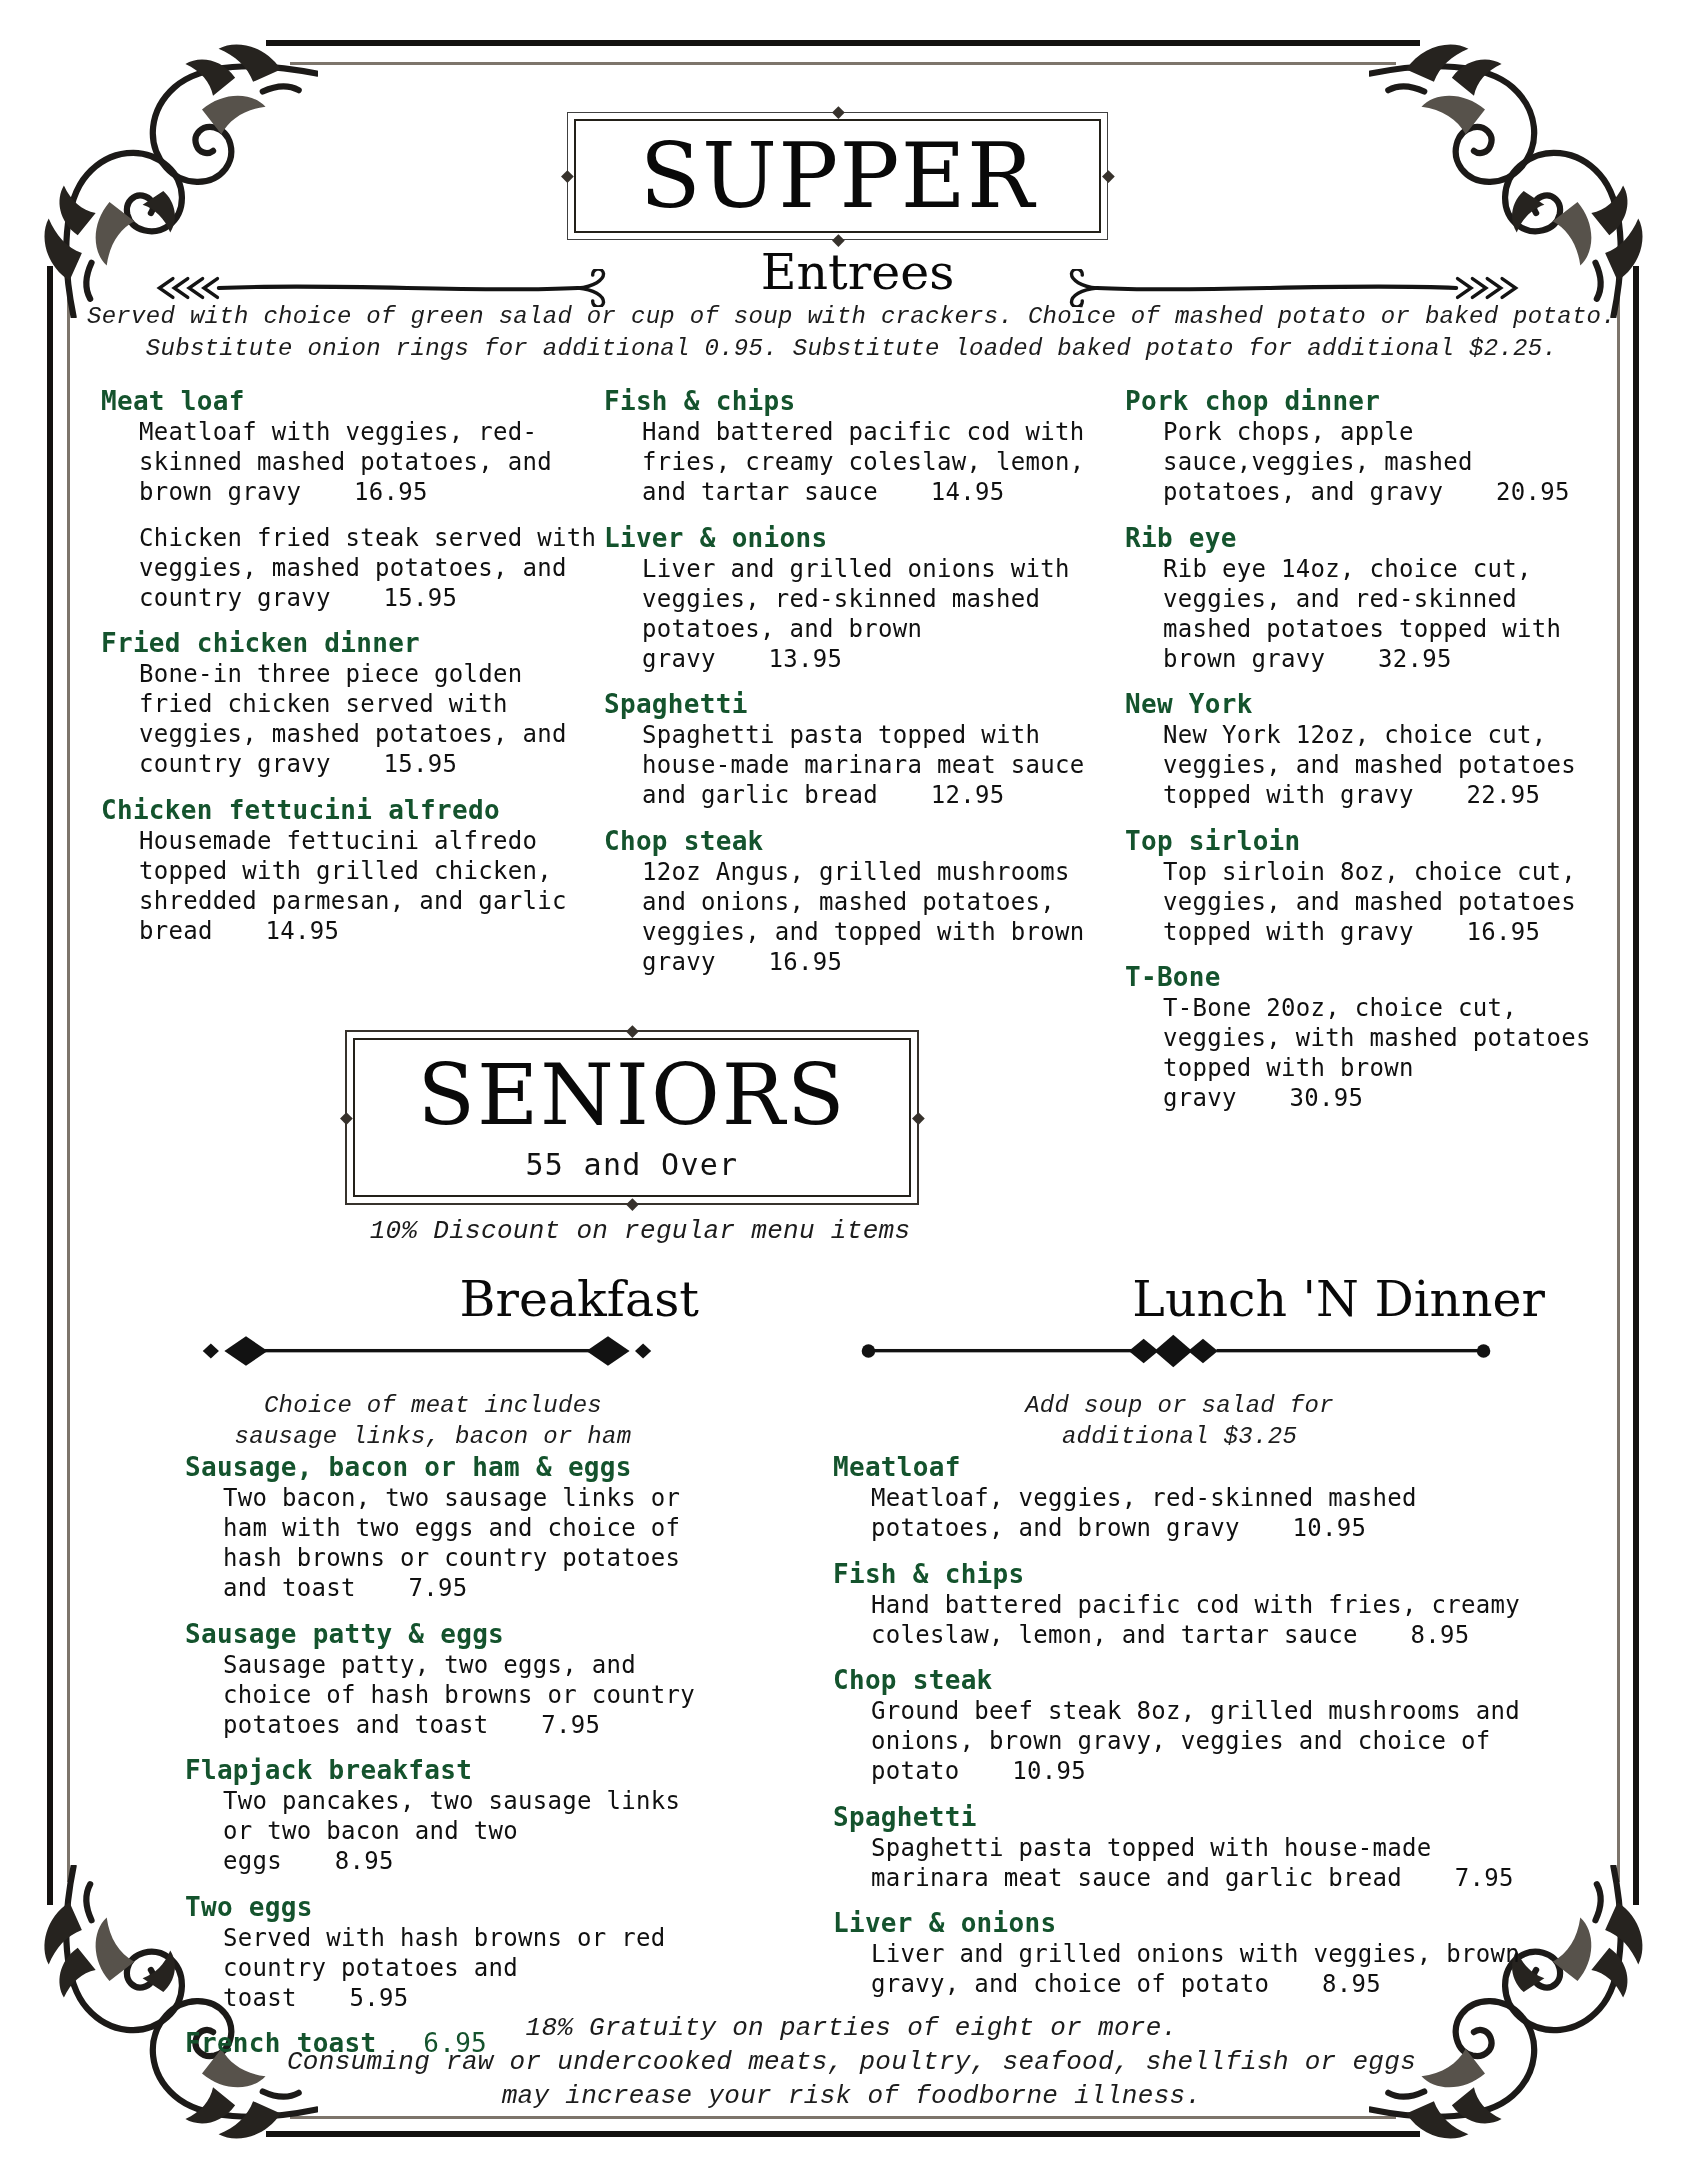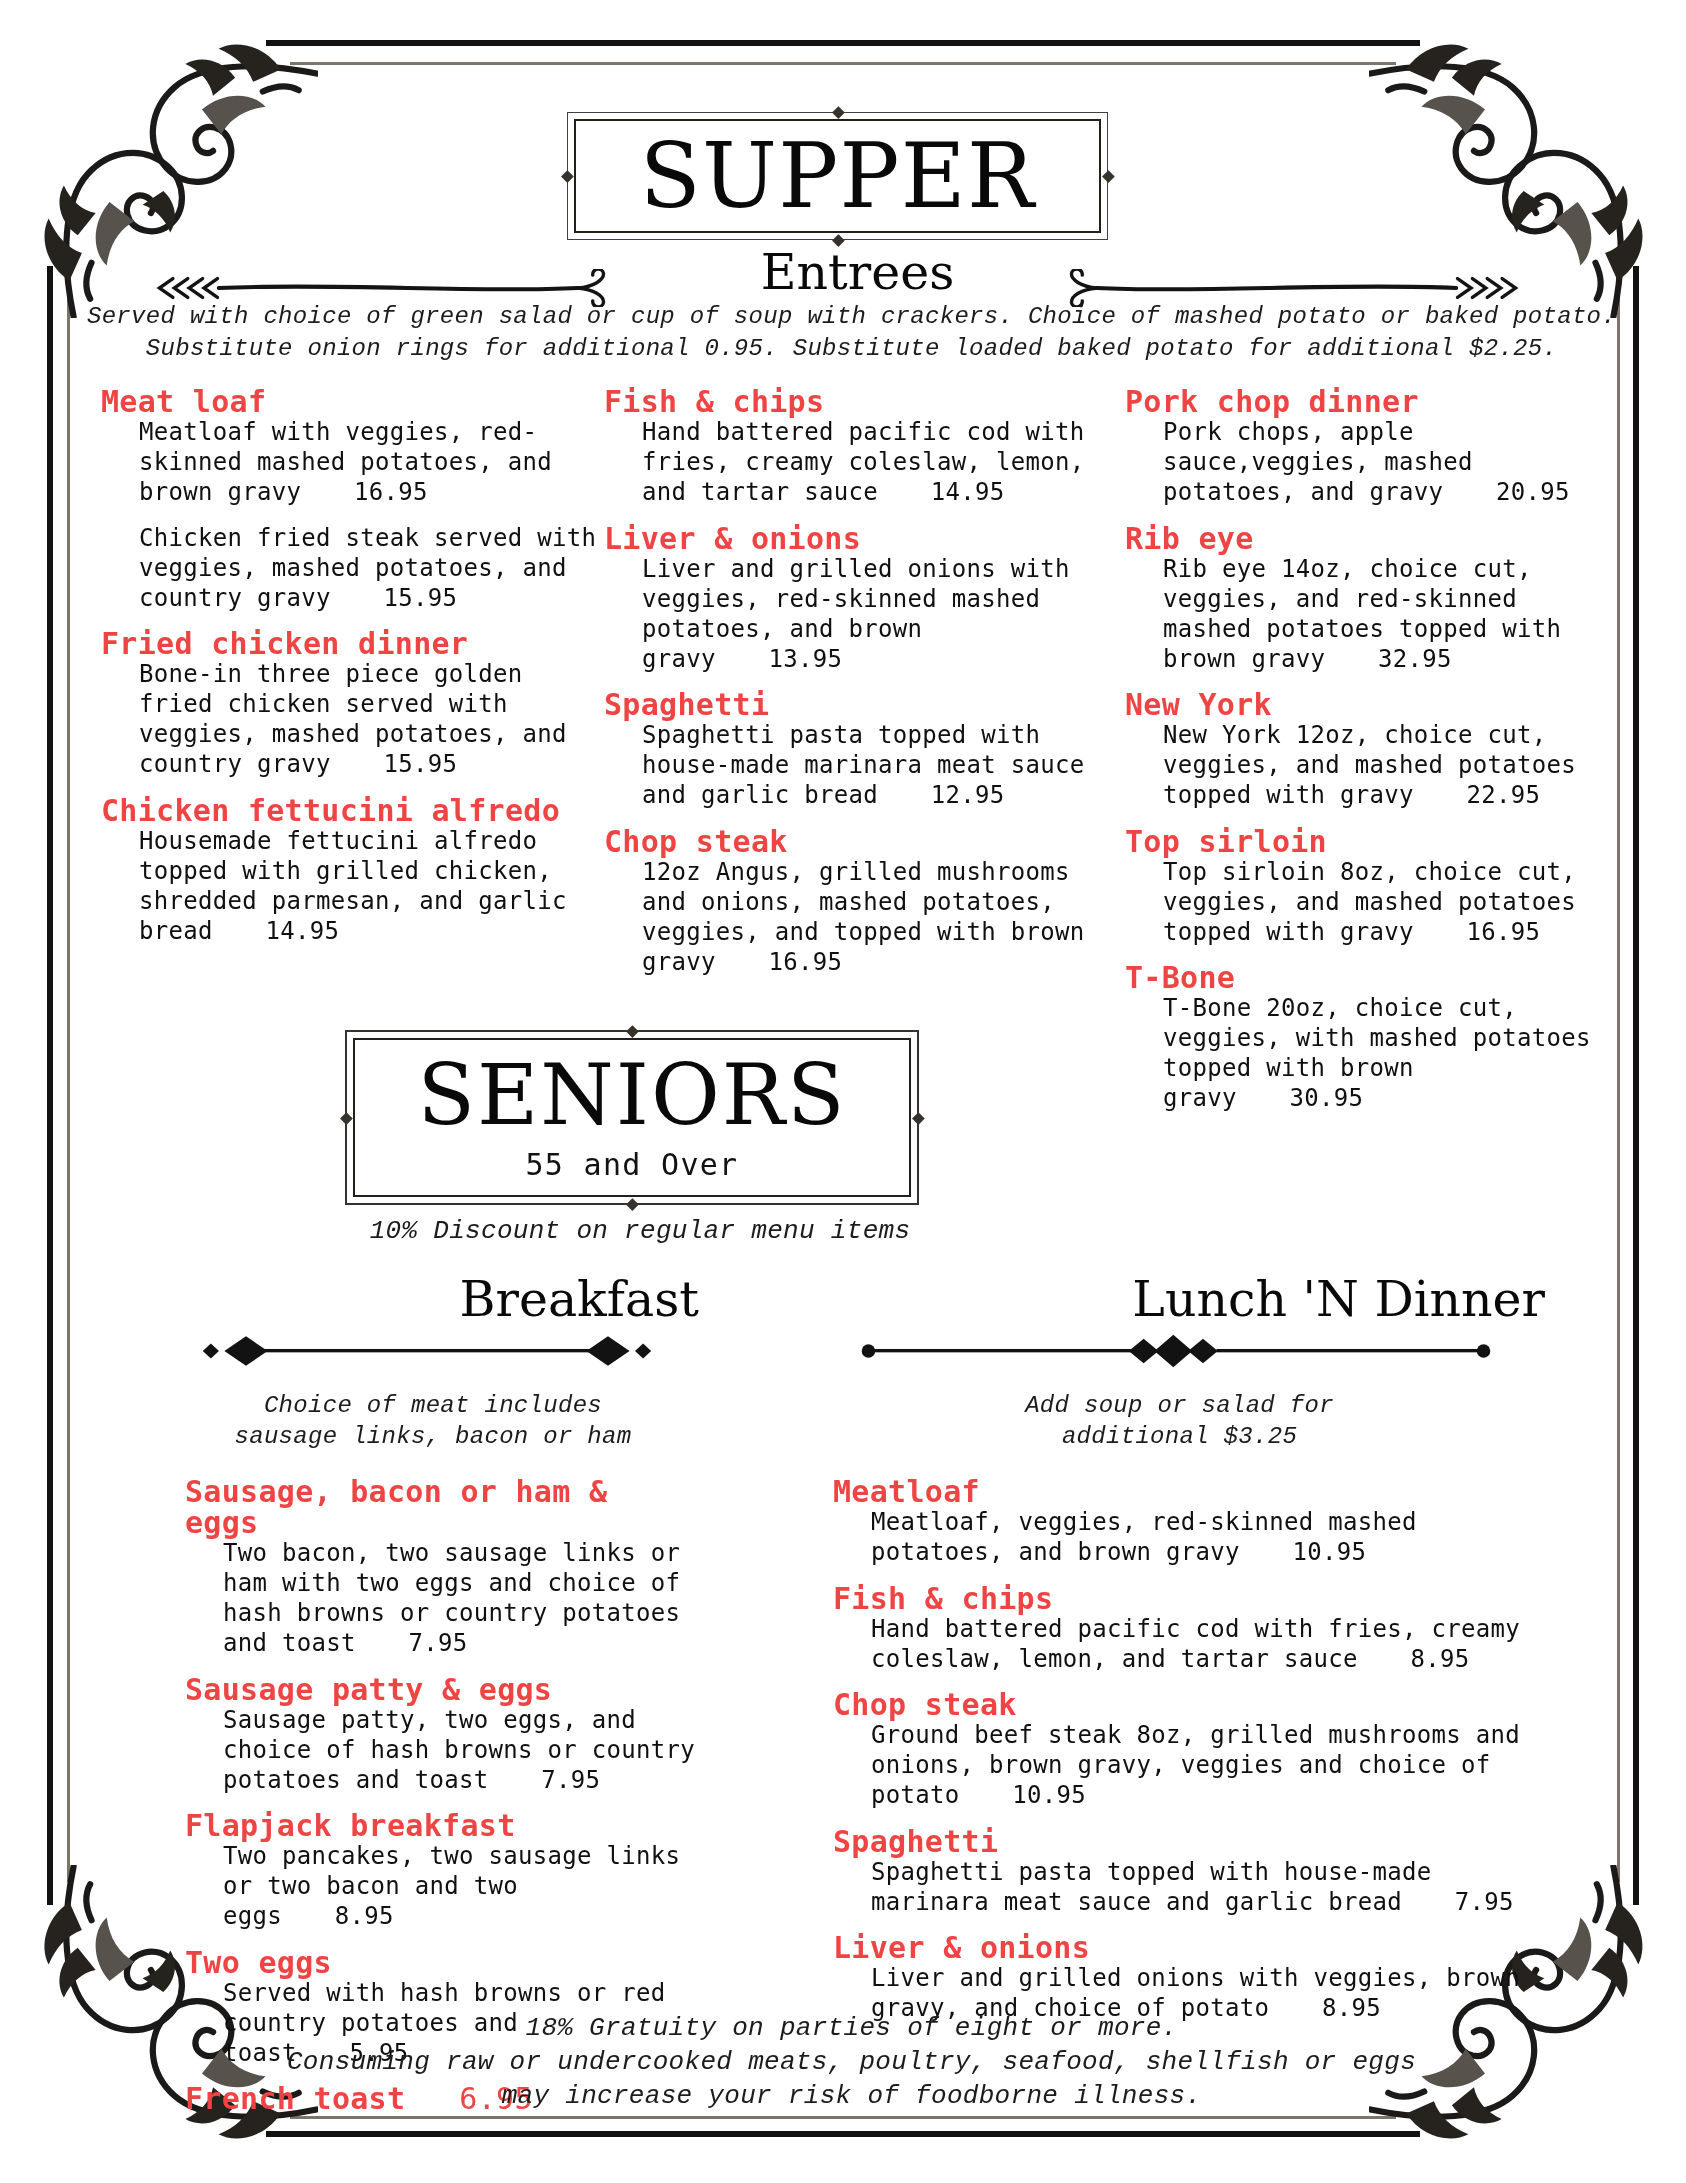--- a/index.html
+++ b/index.html
@@ -49,42 +49,42 @@
   .entree-divider { position:absolute; top:269px; width:513px; height:38px; }
   .entree-divider.left  { left:154px; }
   .entree-divider.right { left:1008px; transform:scaleX(-1); }
   .entrees-note { position:absolute; top:301px; left:0; width:100%; text-align:center; font-size:24px; line-height:32px; }
   
   .ecol { position:absolute; top:386px; }
   .ecol1 { left:101px;  width:503px; }
   .ecol2 { left:604px;  width:514px; }
   .ecol3 { left:1125px; width:482px; }
   .item { margin-bottom:15.5px; }
-  .item-head { font-weight:700; font-size:30px; line-height:31px; letter-spacing:0.3px; color:#ef4444; }
+  .item-head { font-weight:700; font-size:26px; line-height:31px; letter-spacing:0.3px; color:#14532d; }
   .item-desc { margin:0; font-size:24px; line-height:30px; letter-spacing:0.3px; padding-left:38px; color:#101010; }
   .price { padding-left:2.2em; }
   .price-inline { padding-left:1.8em; font-weight:400; }
   
   .seniors-frame {
     position:absolute; left:345px; top:1030px; width:574px; height:175px;
     border:2px solid #37322c; padding:6px; box-sizing:border-box;
   }
   .seniors-title { font-size:84px; line-height:1; letter-spacing:2px; }
   .seniors-sub { margin-top:10.8px; font-size:30px; letter-spacing:1.3px; color:#121212; }
   .discount-note { position:absolute; top:1216px; left:345px; width:574px; text-align:center; font-size:26px; }
   
   .bcol { position:absolute; top:1274px; }
   .breakfast-col { left:159px;  width:540px; }
   .lunch-col     { left:806px; width:739px; }
   .col-title { text-align:right; font-size:49px; line-height:1.05; }
   .col-divider { display:block; margin:6.7px auto 0; }
   .col-note { margin:20px auto 0; text-align:center; font-size:24px; line-height:31px; }
   .breakfast-col .col-note { width:432px; }
   .lunch-col .col-note { width:351px; }
-  .bitems { margin-top:24px; padding-left:26px; }
+  .bitems { padding-left:26px; }
   .lunch-col .bitems { padding-left:27px; }
   
   .footer { position:absolute; top:2011px; left:0; width:100%; text-align:center; font-size:26px; line-height:34px; }
   .footer p { margin:0; }
   .entrees-note p { margin:0; }
 </style>
 </head>
 <body>
 
 <div class="page">

